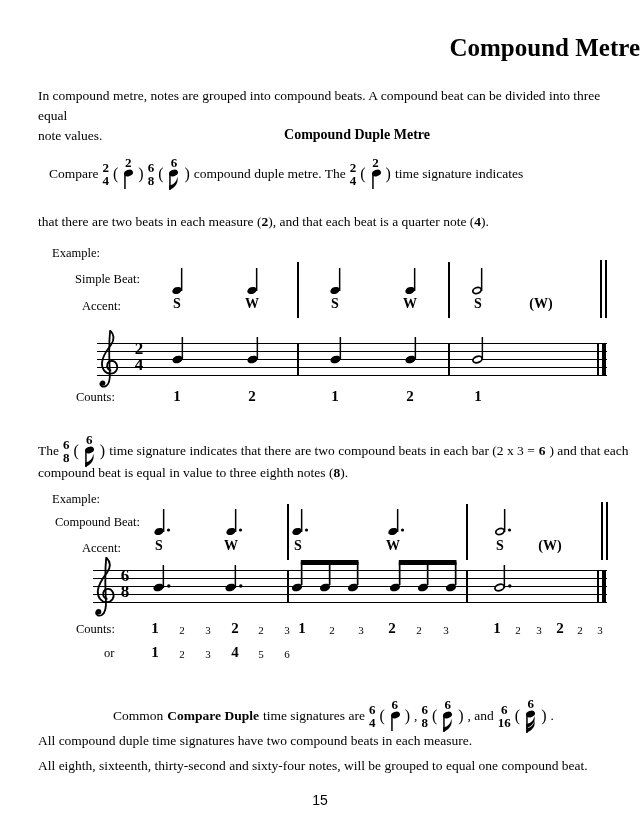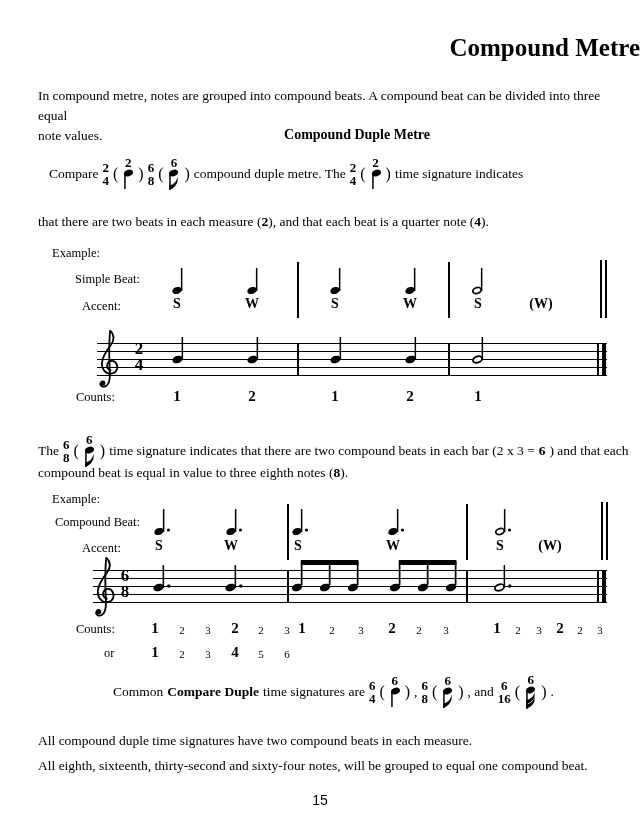--- a/index.html
+++ b/index.html
@@ -315,21 +315,21 @@
   <div class="abs cnts ctr" style="top:624px;left:600px;">3</div>
 
   <div class="abs lbl" style="top:646px;left:104px;">or</div>
   <div class="abs cnt ctr" style="top:644px;left:155px;">1</div>
   <div class="abs cnts ctr" style="top:648px;left:182px;">2</div>
   <div class="abs cnts ctr" style="top:648px;left:208px;">3</div>
   <div class="abs cnt ctr" style="top:644px;left:235px;">4</div>
   <div class="abs cnts ctr" style="top:648px;left:261px;">5</div>
   <div class="abs cnts ctr" style="top:648px;left:287px;">6</div>
 
-  <div class="abs flexline t" style="top:672px;left:113px;height:40px;">
+  <div class="abs flexline t" style="top:696px;left:113px;height:40px;">
     <span>Common</span>
     <span class="b">Compare Duple</span>
     <span>time signatures are</span>
     <span class="ts">
       <span>6</span>
       <span>4</span>
     </span>
     <span class="paren">(</span>
     <span class="pstack">
       <span class="ptop">6</span>

